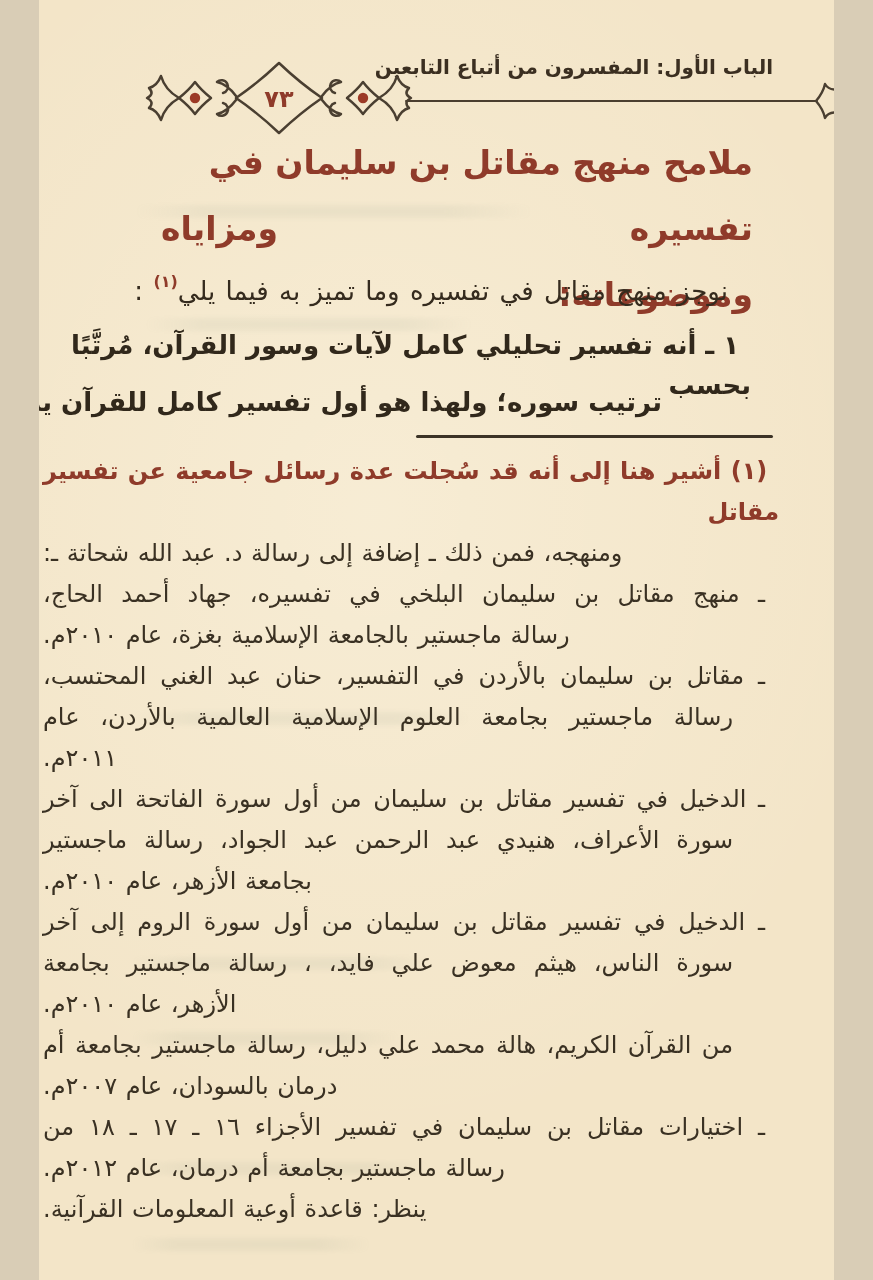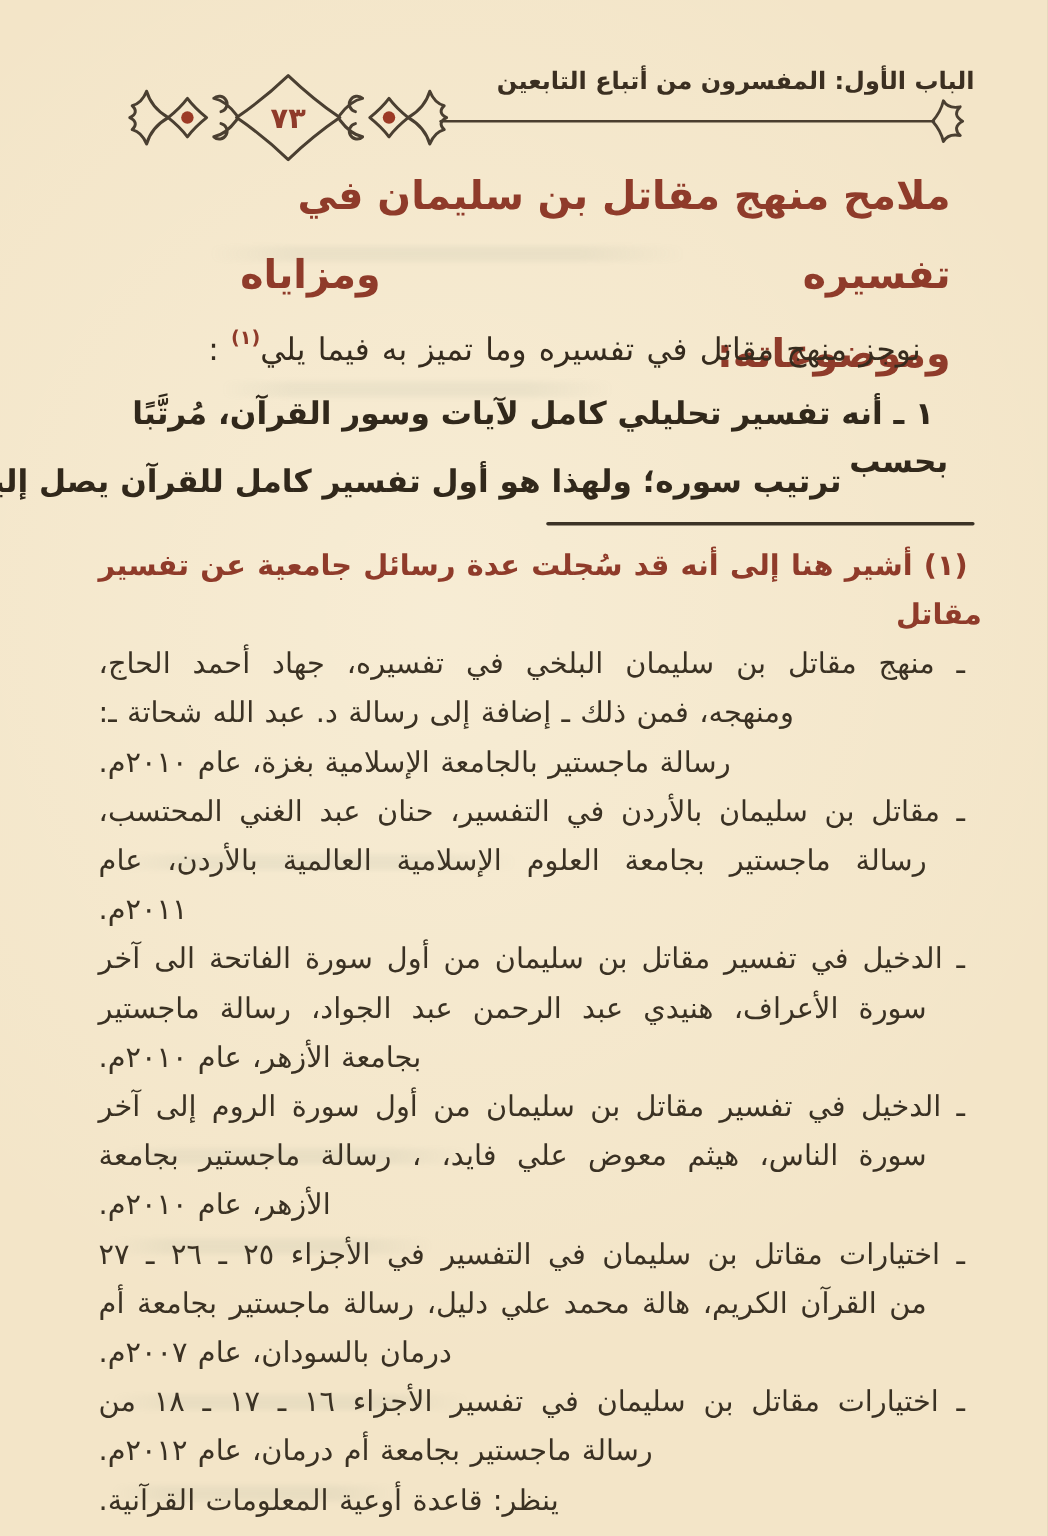--- a/index.html
+++ b/index.html
@@ -1,20 +1,20 @@
 <!DOCTYPE html>
 <html dir="rtl" lang="ar" style="--bg: #f3e5c8; --accent: #8f3b2a; --ink: #372d20; --rule: #4a3e2f;"><head>
 <meta charset="utf-8">
 <style>
   :root{
     --bg:#f3e5c8; --accent:#8f3b2a; --ink:#372d20; --rule:#4a3e2f; --edge:#b3a48f;
   }
   html,body{margin:0;padding:0;background:#d9cdb6;}
   .page{
-    position:relative; width:873px; height:1280px; margin:0 auto;
+    position:relative; width:795px; height:1280px; margin:0 auto;
     background:
       radial-gradient(ellipse 120% 90% at 42% 40%, rgba(255,250,235,.35) 0%, rgba(0,0,0,0) 55%),
       var(--bg);
     overflow:hidden;
     font-family:"DejaVu Sans", sans-serif;
     color:var(--ink);
     direction:rtl;
   }
 
   
@@ -109,33 +109,32 @@
   </div>
 
   <div class="intro-line"><span>نوجز منهج مقاتل في تفسيره وما تميز به فيما يلي</span><span class="fn-ref-sup">(١)</span><span> :</span></div>
 
   <div class="item-line1">١ ـ أنه تفسير تحليلي كامل لآيات وسور القرآن، مُرتَّبًا بحسب</div>
   <div class="item-line2">ترتيب سوره؛ ولهذا هو أول تفسير كامل للقرآن يصل إلينا.</div>
 
   <div class="fn-sep"></div>
   <div class="footnote">
       <div class="fn-line fn-marker fn-just"><span class="fn-marker">(١) </span>أشير هنا إلى أنه قد سُجلت عدة رسائل جامعية عن تفسير مقاتل</div>
+      <div class="fn-line fn-hang">ومنهجه، فمن ذلك ـ إضافة إلى رسالة د. عبد الله شحاتة ـ:</div>
       <div class="fn-line fn-entry fn-just">ـ منهج مقاتل بن سليمان البلخي في تفسيره، جهاد أحمد الحاج،</div>
-      <div class="fn-line fn-hang">ومنهجه، فمن ذلك ـ إضافة إلى رسالة د. عبد الله شحاتة ـ:</div>
       <div class="fn-line fn-cont-end">رسالة ماجستير بالجامعة الإسلامية بغزة، عام ٢٠١٠م.</div>
       <div class="fn-line fn-entry fn-just">ـ مقاتل بن سليمان بالأردن في التفسير، حنان عبد الغني المحتسب،</div>
       <div class="fn-line fn-cont fn-just">رسالة ماجستير بجامعة العلوم الإسلامية العالمية بالأردن، عام</div>
       <div class="fn-line fn-cont-end">٢٠١١م.</div>
       <div class="fn-line fn-entry fn-just">ـ الدخيل في تفسير مقاتل بن سليمان من أول سورة الفاتحة الى آخر</div>
       <div class="fn-line fn-cont fn-just">سورة الأعراف، هنيدي عبد الرحمن عبد الجواد، رسالة ماجستير</div>
       <div class="fn-line fn-cont-end">بجامعة الأزهر، عام ٢٠١٠م.</div>
       <div class="fn-line fn-entry fn-just">ـ الدخيل في تفسير مقاتل بن سليمان من أول سورة الروم إلى آخر</div>
       <div class="fn-line fn-cont fn-just">سورة الناس، هيثم معوض علي فايد، ، رسالة ماجستير بجامعة</div>
       <div class="fn-line fn-cont-end">الأزهر، عام ٢٠١٠م.</div>
-      <div class="fn-line fn-entry fn-just">ـ اختيارات مقاتل بن سليمان في التفسير في الأجزاء ٢٥ ـ ٢٦ ـ ٢٧</div>
       <div class="fn-line fn-cont fn-just">من القرآن الكريم، هالة محمد علي دليل، رسالة ماجستير بجامعة أم</div>
       <div class="fn-line fn-cont-end">درمان بالسودان، عام ٢٠٠٧م.</div>
       <div class="fn-line fn-entry fn-just">ـ اختيارات مقاتل بن سليمان في تفسير الأجزاء ١٦ ـ ١٧ ـ ١٨ من</div>
       <div class="fn-line fn-cont-end">رسالة ماجستير بجامعة أم درمان، عام ٢٠١٢م.</div>
       <div class="fn-line fn-final">ينظر: قاعدة أوعية المعلومات القرآنية.</div>
     </div>
 
 </div>
 
 </body></html>

